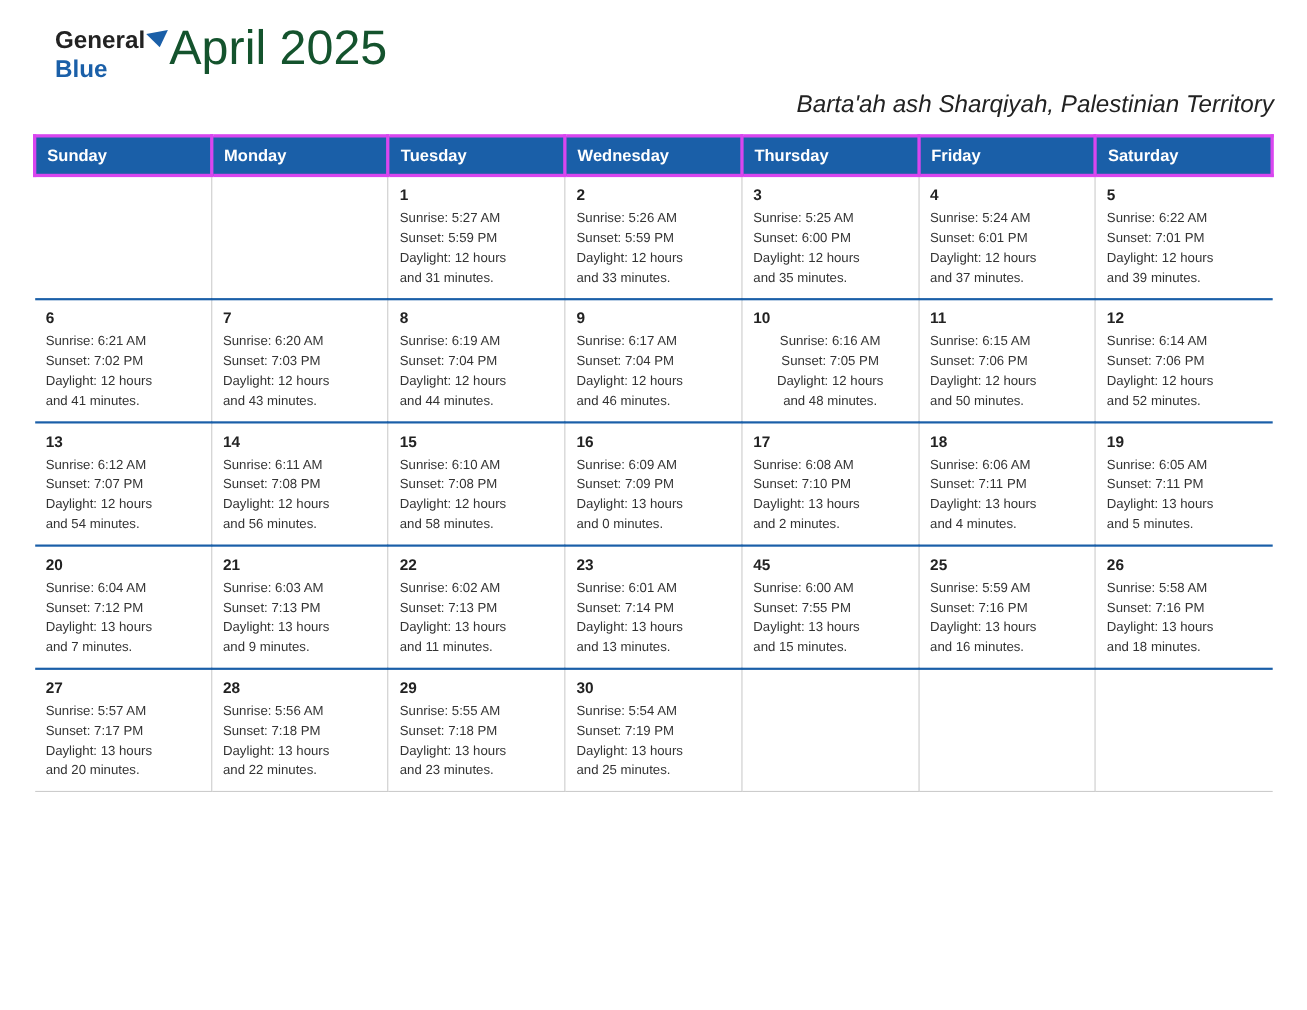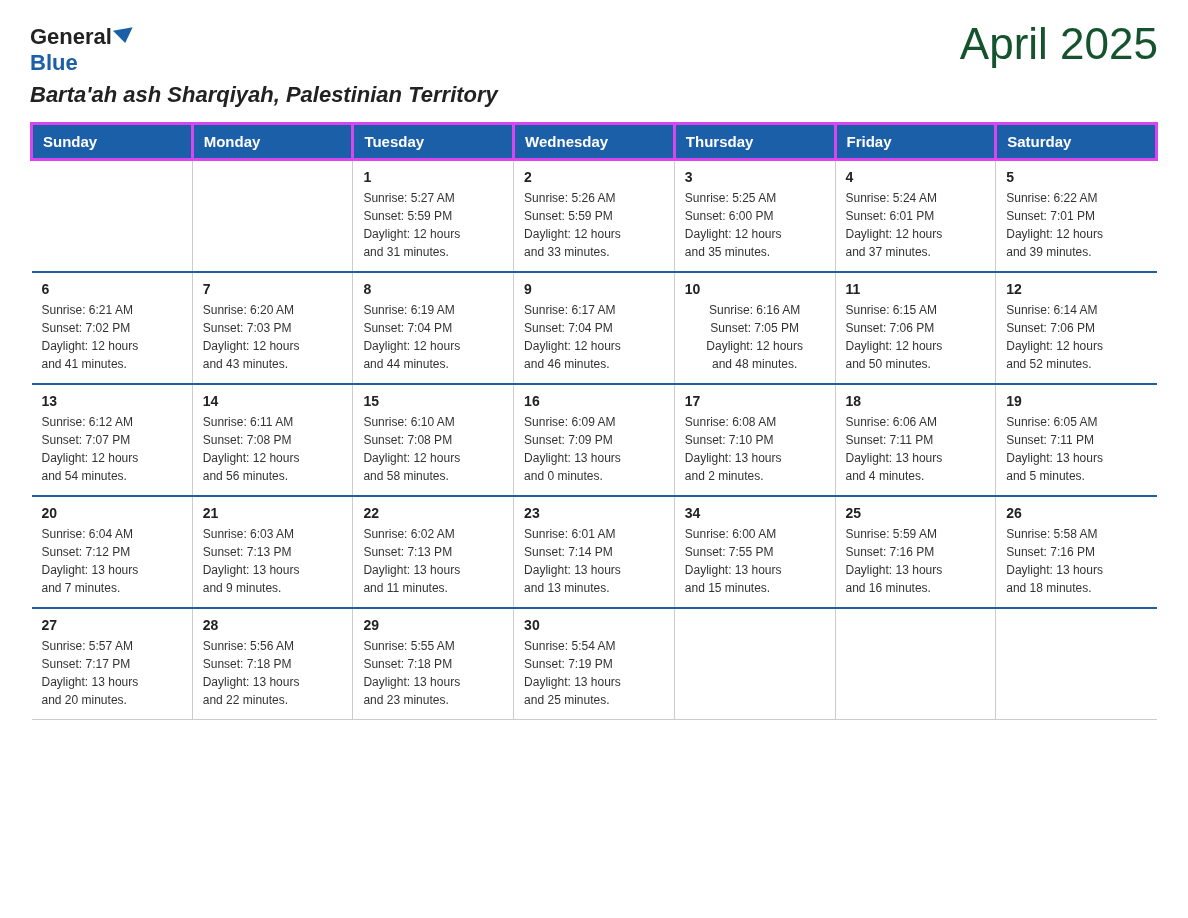--- a/index.html
+++ b/index.html
@@ -6,23 +6,24 @@
     body {
       font-family: Arial, sans-serif;
       background: #fff;
       color: #222;
       width: 1188px;
       min-height: 918px;
       padding: 20px 30px;
     }
     .header-top {
       display: flex;
-      justify-content: space-between;
+      justify-content: flex-start;
       align-items: flex-start;
       margin-bottom: 6px;
+      margin-left: 20px;
     }
     .logo {
       display: flex;
       flex-direction: column;
       align-items: flex-start;
       padding-top: 4px;
     }
     .logo-text-general {
       font-size: 22px;
       font-weight: bold;
@@ -49,24 +50,23 @@
     .month-title {
       font-size: 44px;
       font-weight: normal;
       color: #14532d;
       text-align: right;
       line-height: 1.1;
     }
     .location-title {
       font-size: 22px;
       color: #222;
-      text-align: left;
+      text-align: right;
       margin-bottom: 14px;
       font-style: italic;
-      font-weight: bold;
     }
     table {
       width: 100%;
       border-collapse: collapse;
       table-layout: fixed;
     }
     thead tr th {
       background-color: #1a5fa8;
       color: #fff;
       font-size: 15px;
@@ -299,21 +299,21 @@
 and 11 minutes.</div>
         </td>
         <td>
           <span class="day-number">23</span>
           <div class="day-info" style="white-space: pre-line;">Sunrise: 6:01 AM
 Sunset: 7:14 PM
 Daylight: 13 hours
 and 13 minutes.</div>
         </td>
         <td>
-          <span class="day-number">34</span>
+          <span class="day-number">45</span>
           <div class="day-info" style="white-space: pre-line;">Sunrise: 6:00 AM
 Sunset: 7:55 PM
 Daylight: 13 hours
 and 15 minutes.</div>
         </td>
         <td>
           <span class="day-number">25</span>
           <div class="day-info" style="white-space: pre-line;">Sunrise: 5:59 AM
 Sunset: 7:16 PM
 Daylight: 13 hours

